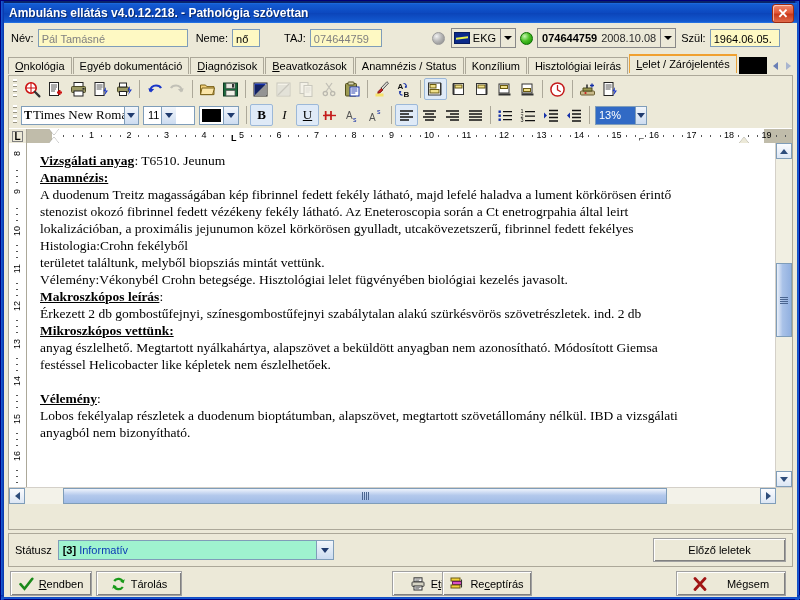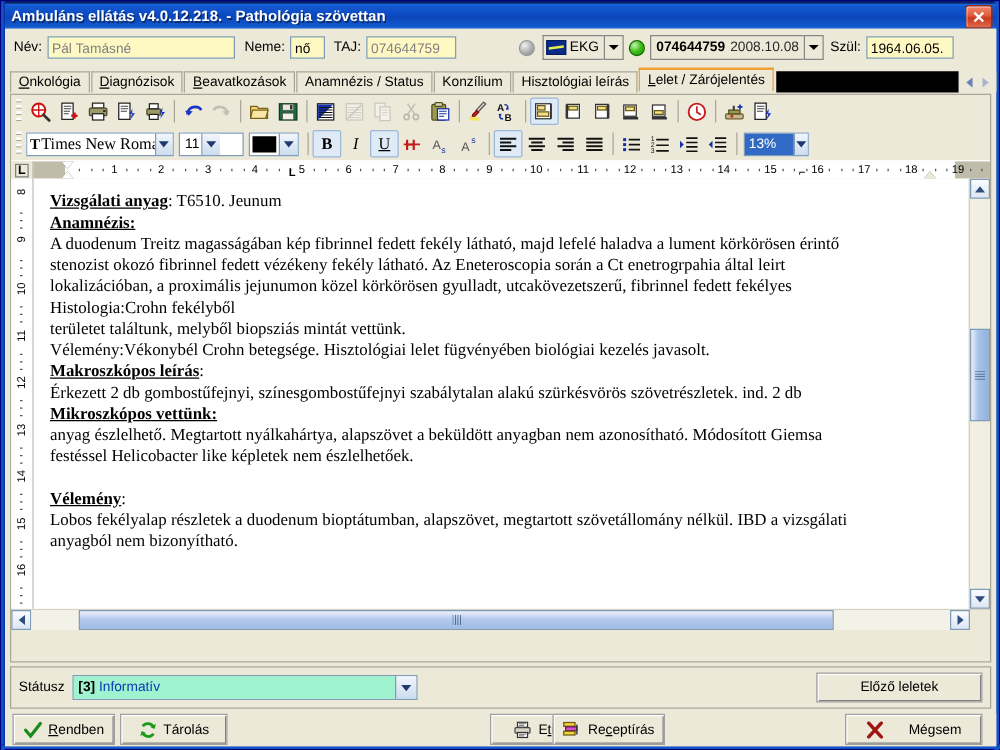--- a/index.html
+++ b/index.html
@@ -667,21 +667,21 @@
     <div id="close-button">✕</div>
   </div>
 
   <div id="client">
 
     <div id="patient-bar">
       <span class="lbl">Név:</span>
       <div class="ro-field" id="f-nev">Pál Tamásné</div>
       <span class="lbl" style="margin-left:8px;">Neme:</span>
       <div class="ro-field dark" id="f-neme">nő</div>
-      <span class="lbl" style="margin-left:7px;">TAJ:</span>
+      <span class="lbl" style="margin-left:24px;">TAJ:</span>
       <div class="ro-field" id="f-taj">074644759</div>
 
       <span class="hdr-spacer" style="width:50px;"></span>
       <div id="gray-dot"></div>
 
       <div class="combo">
         <div class="face" style="padding-left:2px;">
           <div id="ekg-icon"></div>
           <span>EKG</span>
         </div>
@@ -701,20 +701,21 @@
             <div class="arrow-glyph"></div>
           </div>
       </div>
 
       <span class="lbl" style="margin-left:3px;">Szül:</span>
       <div class="ro-field dark" id="f-szul">1964.06.05.</div>
     </div>
 
     <div id="tabstrip">
       <div class="tab"><u>O</u>nkológia</div>
+      <div class="tab">E<u>g</u>yéb dokumentáció</div>
       <div class="tab"><u>D</u>iagnózisok</div>
       <div class="tab"><u>B</u>eavatkozások</div>
       <div class="tab">Anamnézis / Status</div>
       <div class="tab">Konzílium</div>
       <div class="tab">Hisztológiai leírás</div>
       <div class="tab active"><u>L</u>elet / Zárójelentés</div>
       <div id="tab-filler"></div>
       <div id="tab-nav">
         <div class="navbtn">
             <div class="tri-left"></div>

